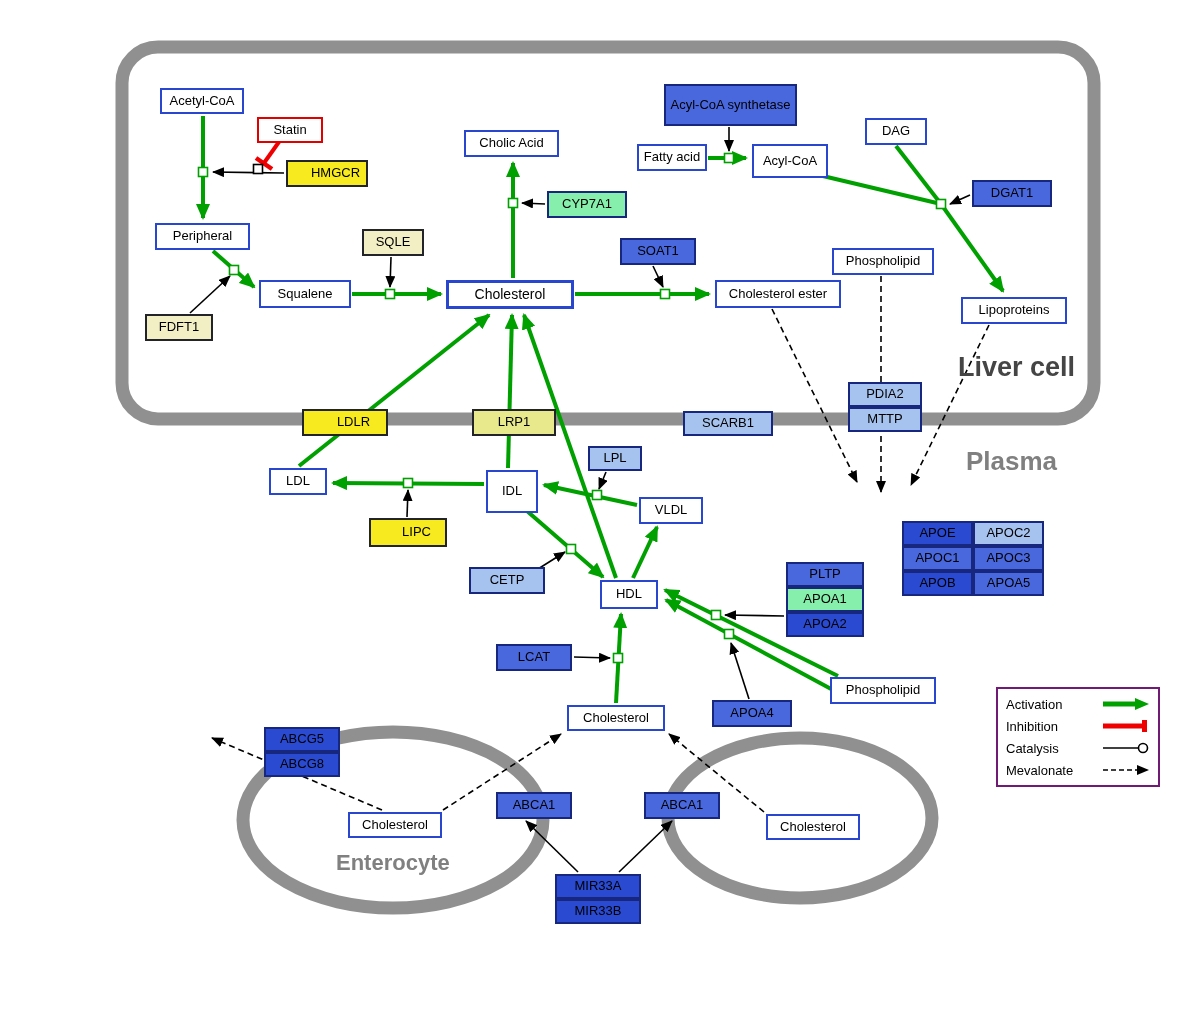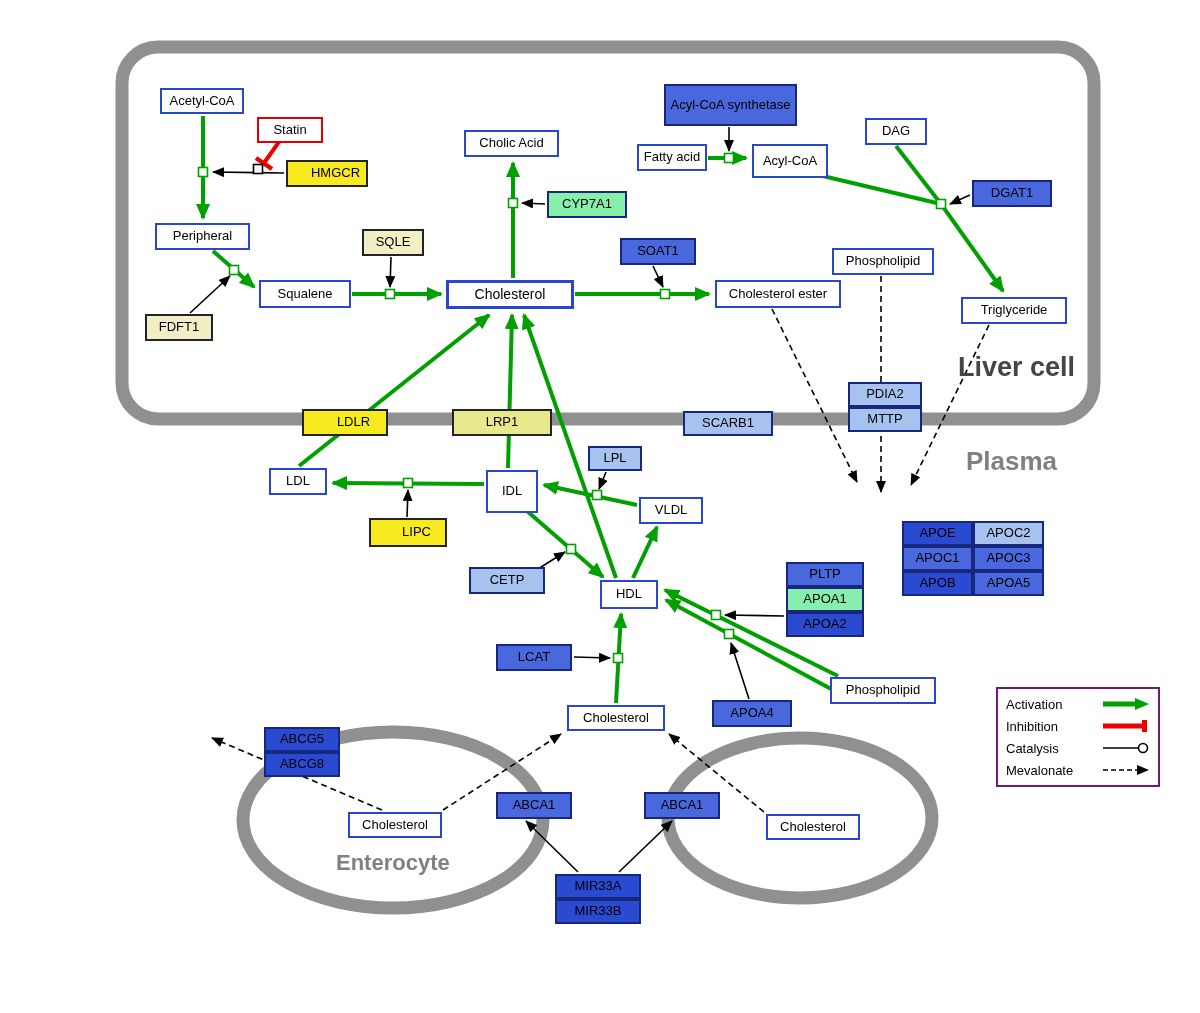--- a/index.html
+++ b/index.html
@@ -132,24 +132,24 @@
   <div class="node met" style="left:865px;top:118px;width:62px;height:27px">DAG</div>
   <div class="node bmed" style="left:972px;top:180px;width:80px;height:27px">DGAT1</div>
   <div class="node met" style="left:155px;top:223px;width:95px;height:27px">Peripheral</div>
   <div class="node cream" style="left:362px;top:229px;width:62px;height:27px">SQLE</div>
   <div class="node bmlight" style="left:547px;top:191px;width:80px;height:27px">CYP7A1</div>
   <div class="node bmed" style="left:620px;top:238px;width:76px;height:27px">SOAT1</div>
   <div class="node met" style="left:259px;top:280px;width:92px;height:28px">Squalene</div>
   <div class="node met met-main" style="left:446px;top:280px;width:128px;height:29px">Cholesterol</div>
   <div class="node met" style="left:715px;top:280px;width:126px;height:28px">Cholesterol ester</div>
   <div class="node met" style="left:832px;top:248px;width:102px;height:27px">Phospholipid</div>
-  <div class="node met" style="left:961px;top:297px;width:106px;height:27px">Triglyceride</div>
+  <div class="node met" style="left:961px;top:297px;width:106px;height:27px">Lipoproteins</div>
   <div class="node cream" style="left:145px;top:314px;width:68px;height:27px">FDFT1</div>
   <div class="node yellow" style="left:302px;top:409px;width:86px;height:27px">LDLR</div>
-  <div class="node ygreen" style="left:452px;top:409px;width:100px;height:27px">LRP1</div>
+  <div class="node ygreen" style="left:472px;top:409px;width:84px;height:27px">LRP1</div>
   <div class="node blight" style="left:683px;top:411px;width:90px;height:25px">SCARB1</div>
   <div class="node blight" style="left:848px;top:382px;width:74px;height:25px">PDIA2</div>
   <div class="node blight" style="left:848px;top:407px;width:74px;height:25px">MTTP</div>
   <div class="node met" style="left:269px;top:468px;width:58px;height:27px">LDL</div>
   <div class="node met" style="left:486px;top:470px;width:52px;height:43px">IDL</div>
   <div class="node blight" style="left:588px;top:446px;width:54px;height:25px">LPL</div>
   <div class="node met" style="left:639px;top:497px;width:64px;height:27px">VLDL</div>
   <div class="node yellow" style="left:369px;top:518px;width:78px;height:29px">LIPC</div>
   <div class="node blight" style="left:469px;top:567px;width:76px;height:27px">CETP</div>
   <div class="node met" style="left:600px;top:580px;width:58px;height:29px">HDL</div>

